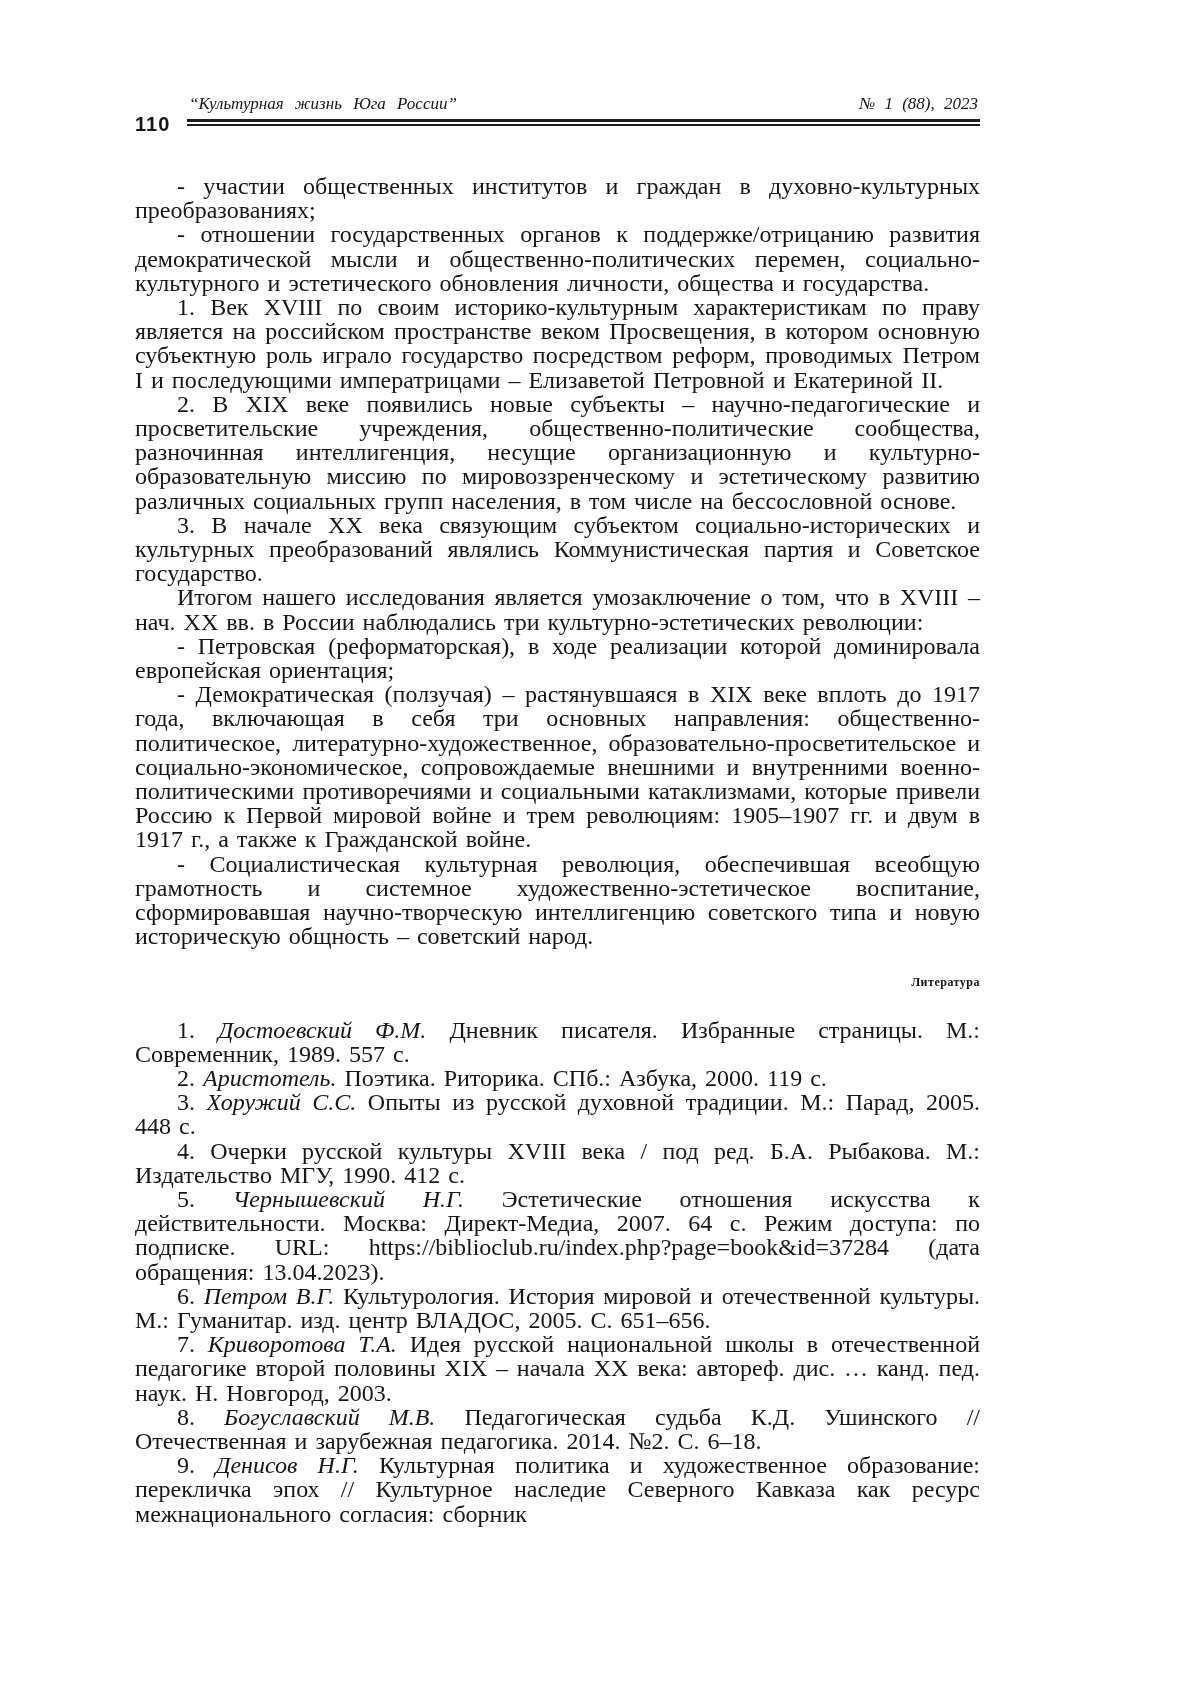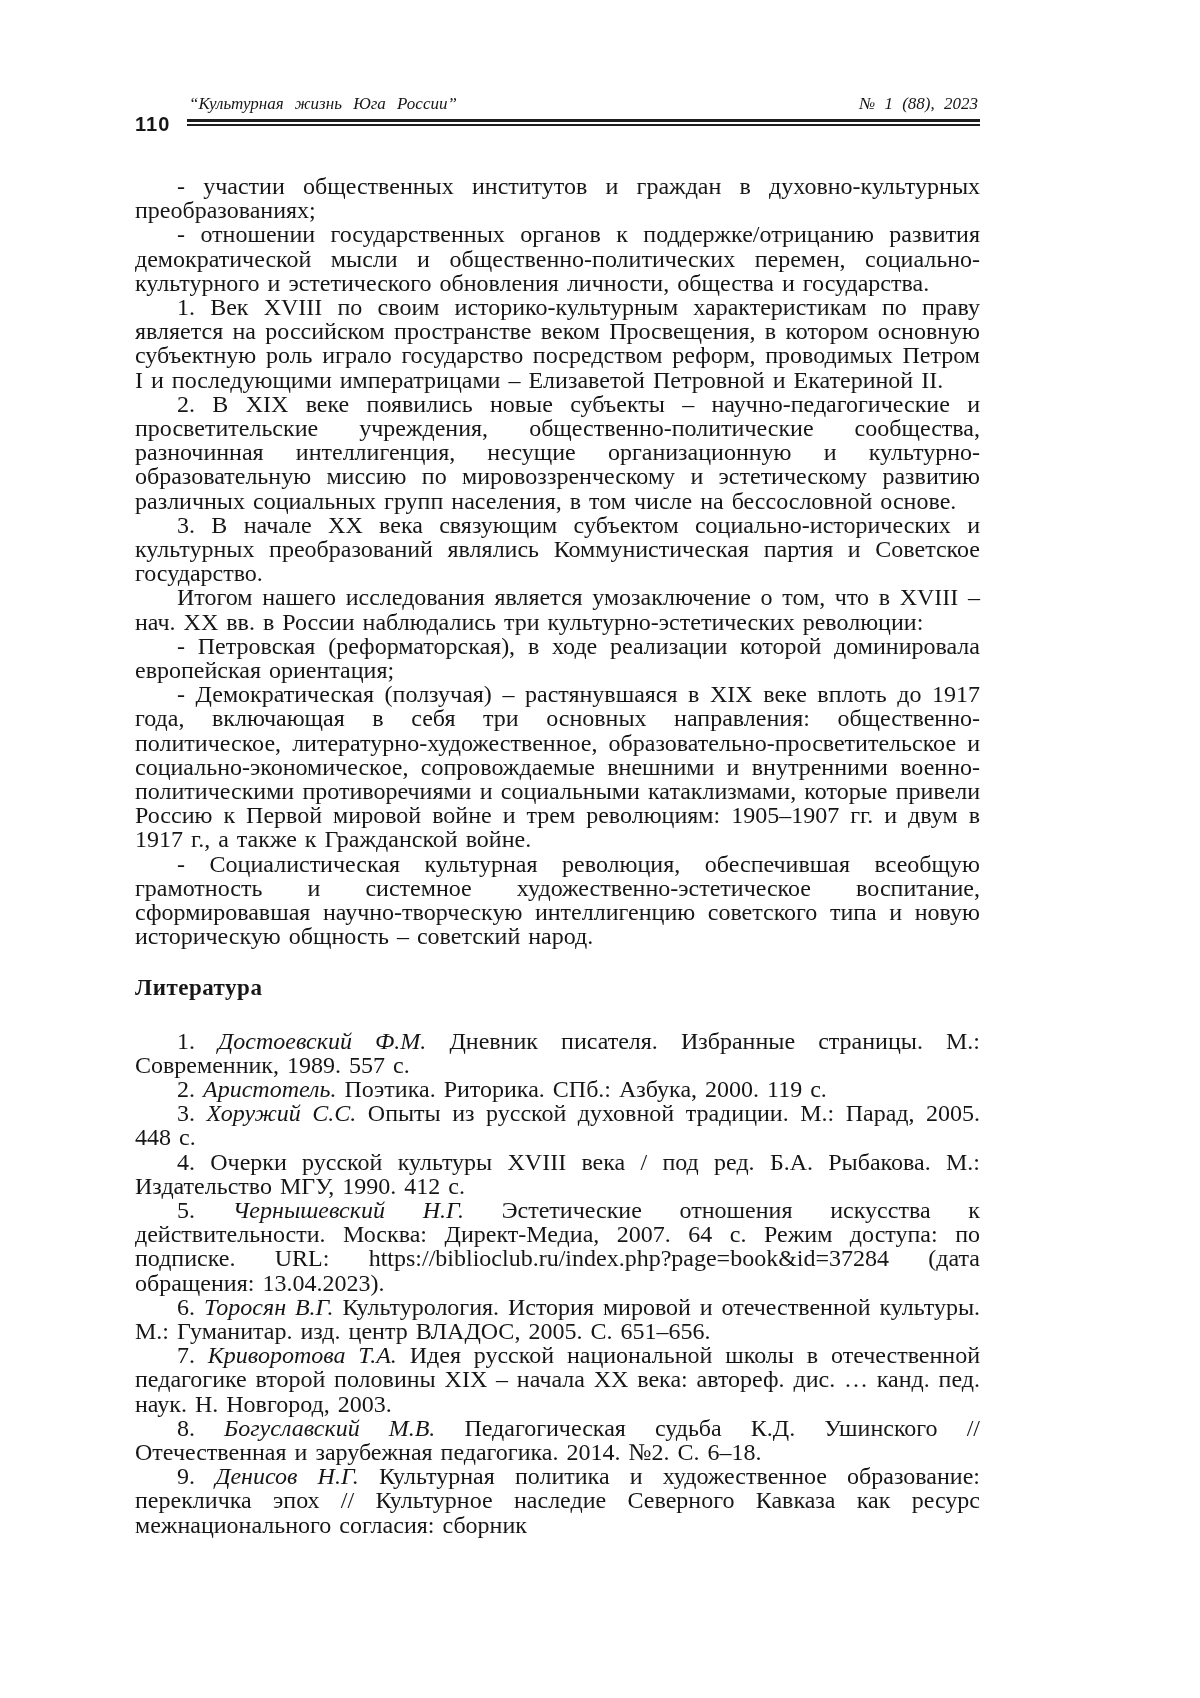--- a/index.html
+++ b/index.html
@@ -61,23 +61,23 @@
     margin: 0;
     font-size: 24px;
     line-height: 24.2px;
     text-align: justify;
     text-indent: 42px;
     word-spacing: 2px;
   }
   .ref-author { font-style: italic; }
 
   .lit-heading {
-    font-size: 23px;
+    font-size: 12px;
     font-weight: 700;
-    text-align: left;
+    text-align: right;
     margin: 26px 0 28px 0;
     letter-spacing: 0.5px;
   }
 </style>
 </head>
 <body>
 
 <div class="page">
   <div class="content">
 
@@ -126,21 +126,21 @@
           <span class="ref-author"></span>
           <span>Очерки русской культуры XVIII века / под ред. Б.А. Рыбакова. М.: Издательство МГУ, 1990. 412 с.</span>
         </p>
         <p class="ref">
           <span>5.</span>
           <span class="ref-author">Чернышевский Н.Г.</span>
           <span>Эстетические отношения искусства к действительности. Москва: Директ-Медиа, 2007. 64 с. Режим доступа: по подписке. URL: https://biblioclub.ru/index.php?page=book&amp;id=37284 (дата обращения: 13.04.2023).</span>
         </p>
         <p class="ref">
           <span>6.</span>
-          <span class="ref-author">Торосян В.Г.</span>
+          <span class="ref-author">Петром В.Г.</span>
           <span>Культурология. История мировой и отечественной культуры. М.: Гуманитар. изд. центр ВЛАДОС, 2005. С. 651–656.</span>
         </p>
         <p class="ref">
           <span>7.</span>
           <span class="ref-author">Криворотова Т.А.</span>
           <span>Идея русской национальной школы в отечественной педагогике второй половины XIX – начала XX века: автореф. дис. … канд. пед. наук. Н. Новгород, 2003.</span>
         </p>
         <p class="ref">
           <span>8.</span>
           <span class="ref-author">Богуславский М.В.</span>

